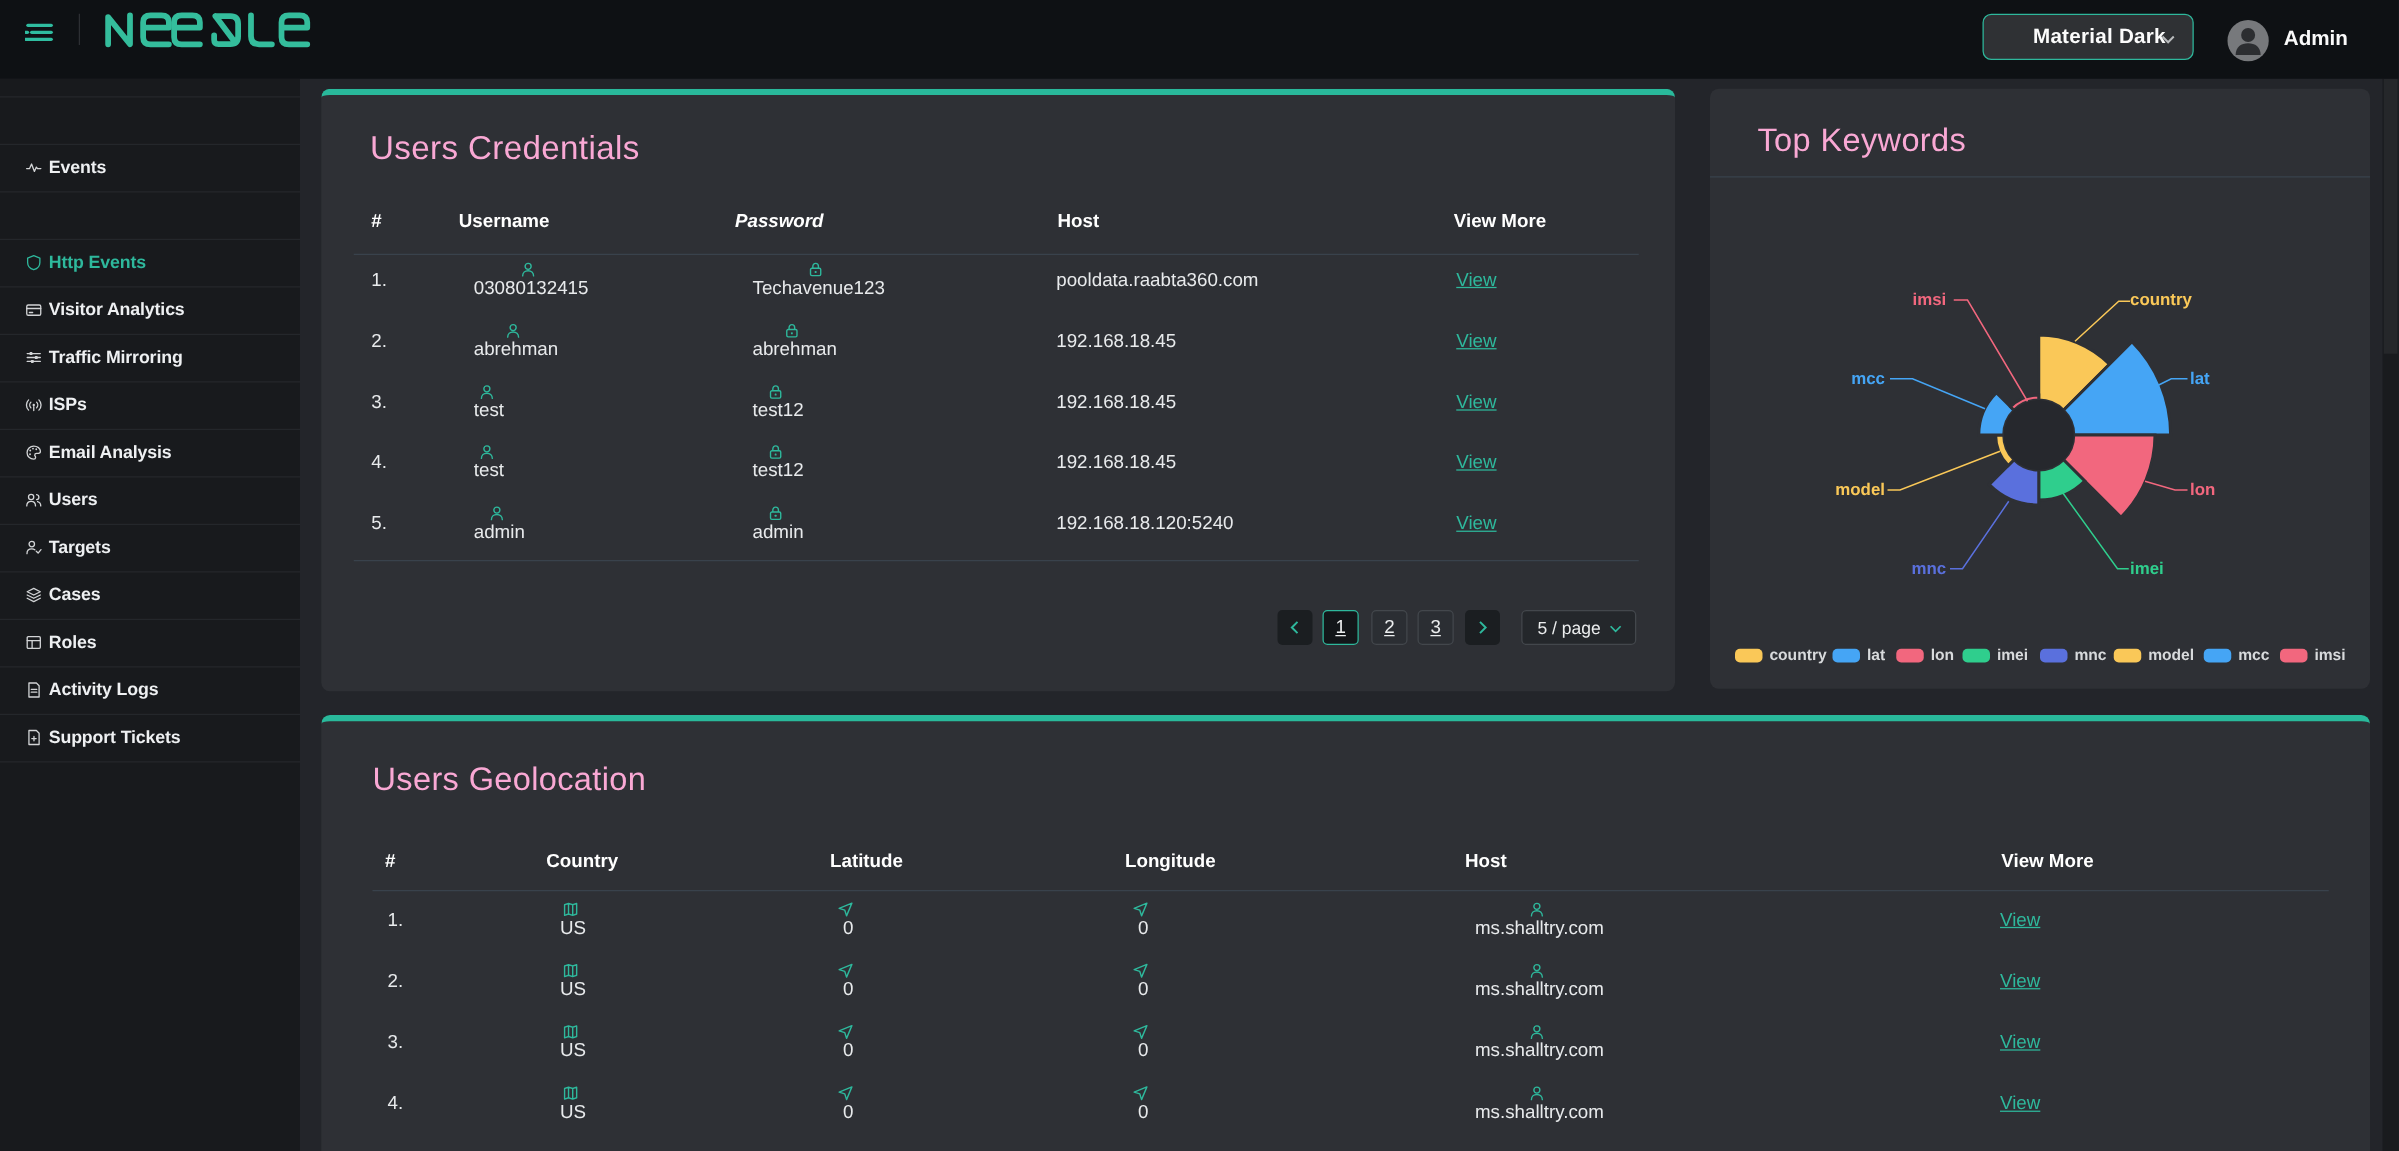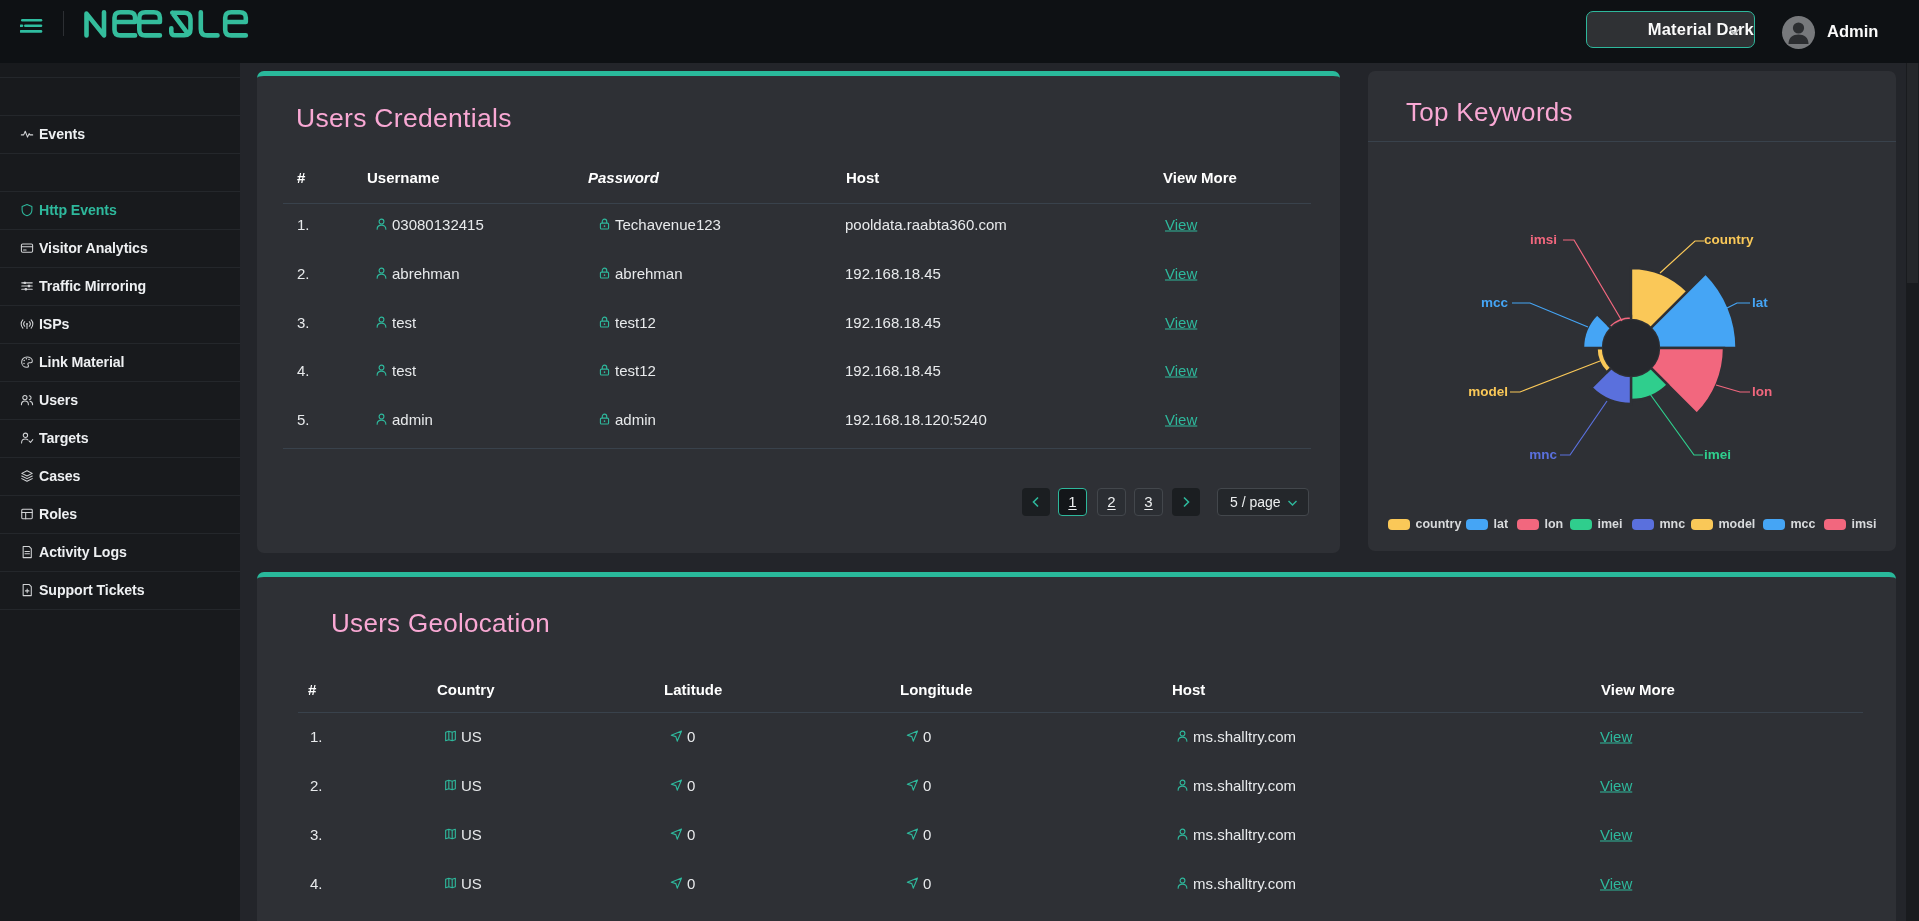--- a/index.html
+++ b/index.html
@@ -3,40 +3,40 @@
 <style>
 * { margin:0; padding:0; box-sizing:border-box; }
 html,body { width:1919px; height:921px; overflow:hidden; background:#23252a;
   font-family:"Liberation Sans", sans-serif; }
 #nav { position:absolute; left:0; top:0; width:1919px; height:63px; background:#0e1114; z-index:5; }
 #burger { position:absolute; left:20px; top:17px; }
 #navdiv { position:absolute; left:63px; top:11px; width:1px; height:25px; background:#2c2f33; }
 #logo { position:absolute; left:0px; top:0px; }
 #seldark { position:absolute; left:1586px; top:11px; width:169px; height:37px; border:1px solid #2eb89c;
   border-radius:7px; background:#2f3134; color:#fbfbfb; font-size:16.5px; font-weight:bold;
-  line-height:35px; text-align:right; padding-left:18px; letter-spacing:0.2px; }
+  line-height:35px; text-align:center; padding-left:18px; letter-spacing:0.2px; }
 #avatar { position:absolute; left:1782px; top:16px; width:33px; height:33px; border-radius:50%; background:#77797c; overflow:hidden; }
 #admin { position:absolute; left:1827px; top:22px; color:#fafafa; font-size:16.5px; font-weight:bold; }
 #sidebar { position:absolute; left:0; top:63px; width:240px; height:858px; background:#181a1d; z-index:4; }
 .mi { position:absolute; left:0; width:240px; height:38px; display:flex; align-items:center; color:#eef0f2; }
 .mi span { font-size:14.2px; font-weight:bold; margin-left:5px; letter-spacing:-0.1px; }
 .mic { width:14px; height:14px; margin-left:20px; fill:none; stroke:currentColor; stroke-width:1.2;
   stroke-linecap:round; stroke-linejoin:round; color:#d2d4d6; flex:none; }
 .mi.active { color:#2eb89c; }
 .mi.active .mic { color:#2eb89c; }
 .sep { position:absolute; left:0; width:240px; height:1px; background:#24272b; }
 .card { position:absolute; background:#2e3035; border-radius:7px; }
 #card1 { left:257px; top:71px; width:1083px; height:482px; border-top:5px solid #29b99b; }
 #card2 { left:1368px; top:71px; width:528px; height:480px; }
 #card3 { left:257px; top:572px; width:1639px; height:360px; border-top:5px solid #29b99b; }
 .title { position:absolute; color:#f9a8d4; font-size:26.5px; letter-spacing:0.3px; }
 .thead { position:absolute; color:#ffffff; font-size:15px; font-weight:bold; transform:translateY(-50%); }
 .hline { position:absolute; height:1px; background:#39424c; }
 .cell { position:absolute; color:#e8eaec; font-size:15px; transform:translateY(-50%); white-space:nowrap; }
-.cell.ic { display:flex; align-items:center; }
+.cell.ic { display:flex; align-items:center;flex-direction:column; }
 .cell.ic span { margin-left:4px; }
 .ti { width:13px; height:13px; flex:none; }
 .view { position:absolute; color:#2eb89c; font-size:15px; text-decoration:underline; transform:translateY(-50%); }
 .pgbtn { position:absolute; top:488px; width:28px; height:28px; border-radius:4px; background:#1b1e21;
   color:#2eb89c; text-align:center; line-height:26px; font-size:14px; }
 .pgnum { position:absolute; top:488px; width:29px; height:28px; border-radius:4px; background:#2b2e33;
   border:1px solid #43474c; color:#eceeef; text-align:center; line-height:26px; font-size:15px; }
 .pgnum u { text-underline-offset:2px; }
 .pgnum.act { background:#131619; border-color:#2eb89c; }
 #pgsel { position:absolute; top:488px; left:1217px; width:92px; height:28px; border-radius:4px;
@@ -123,21 +123,21 @@
     </div>
 <div class="sep" style="top:280.1px"></div>
 <div class="mi" style="top:280.1px">
       <svg class="mic" viewBox="0 0 16 16">
         <path d="M8 2.2 C4.6 2.2 1.9 4.8 1.9 8.2 C1.9 11.6 4.6 14 8 14 C9 14 9.7 13.4 9.7 12.5 C9.7 12 9.5 11.7 9.3 11.4 C9.1 11.1 8.9 10.8 8.9 10.4 C8.9 9.5 9.7 8.8 10.6 8.8 H12.3 C13.4 8.8 14.1 7.9 14.1 6.9 C14.1 4.2 11.4 2.2 8 2.2 Z"></path>
         <circle cx="4.8" cy="6.2" r="0.85" fill="currentColor" stroke="none"></circle>
         <circle cx="7.3" cy="4.4" r="0.85" fill="currentColor" stroke="none"></circle>
         <circle cx="10.3" cy="5" r="0.85" fill="currentColor" stroke="none"></circle>
         <circle cx="4.6" cy="9.6" r="0.85" fill="currentColor" stroke="none"></circle>
       </svg>
-      <span>Link Material</span>
+      <span>Email Analysis</span>
     </div>
 <div class="sep" style="top:318.0px"></div>
 <div class="mi" style="top:318.0px">
       <svg class="mic" viewBox="0 0 16 16">
         <circle cx="5.6" cy="5.2" r="2.4"></circle>
         <path d="M1.6 13.4 C1.6 10.8 3.3 9.2 5.6 9.2 C7.9 9.2 9.6 10.8 9.6 13.4 M10.6 3.1 C11.8 3.3 12.7 4.2 12.7 5.4 C12.7 6.6 11.8 7.5 10.6 7.7 M11.5 9.4 C13.2 9.8 14.4 11.2 14.4 13.4"></path>
       </svg>
       <span>Users</span>
     </div>
 <div class="sep" style="top:356.0px"></div>
@@ -372,21 +372,21 @@
   </div>
 <div class="lg" style="left:1763px">
     <span class="sw" style="background:#45a5f5"></span>
     <span class="lt">mcc</span>
   </div>
 <div class="lg" style="left:1824px">
     <span class="sw" style="background:#f2677e"></span>
     <span class="lt">imsi</span>
   </div>
 <div class="card" id="card3">
-  <div class="title" style="left:41px; top:31px; font-size:26px;margin-left:33px;">Users Geolocation</div>
+  <div class="title" style="left:41px; top:31px; font-size:26px;">Users Geolocation</div>
   <div class="thead" style="left:51px; top:112px;">#</div>
   <div class="thead" style="left:180px; top:112px;">Country</div>
   <div class="thead" style="left:407px; top:112px;">Latitude</div>
   <div class="thead" style="left:643px; top:112px;">Longitude</div>
   <div class="thead" style="left:915px; top:112px;">Host</div>
   <div class="thead" style="left:1344px; top:112px;">View More</div>
   <div class="hline" style="left:41px; top:135px; width:1565px;"></div>
 </div>
 <div class="cell" style="left:310px;top:736px">1.</div>
 <div class="cell ic" style="left:444px;top:736px">

